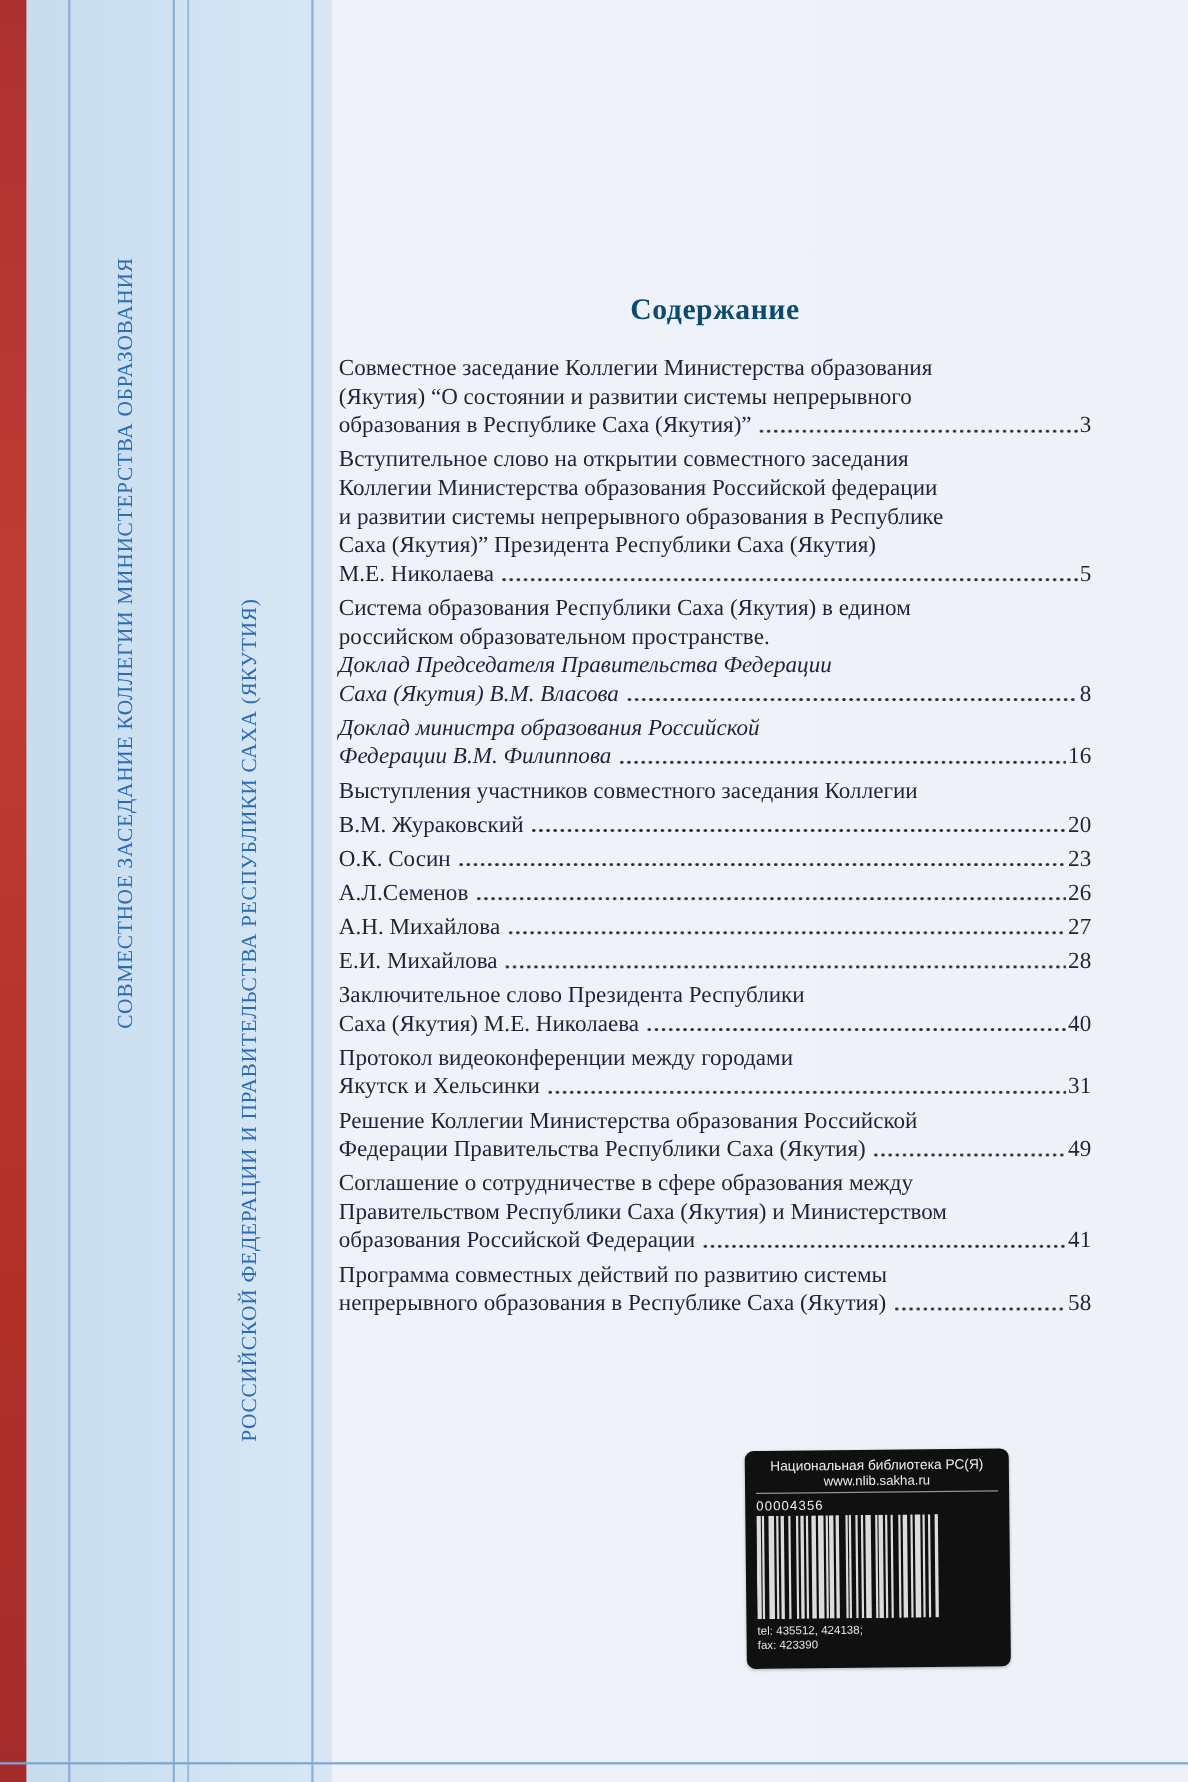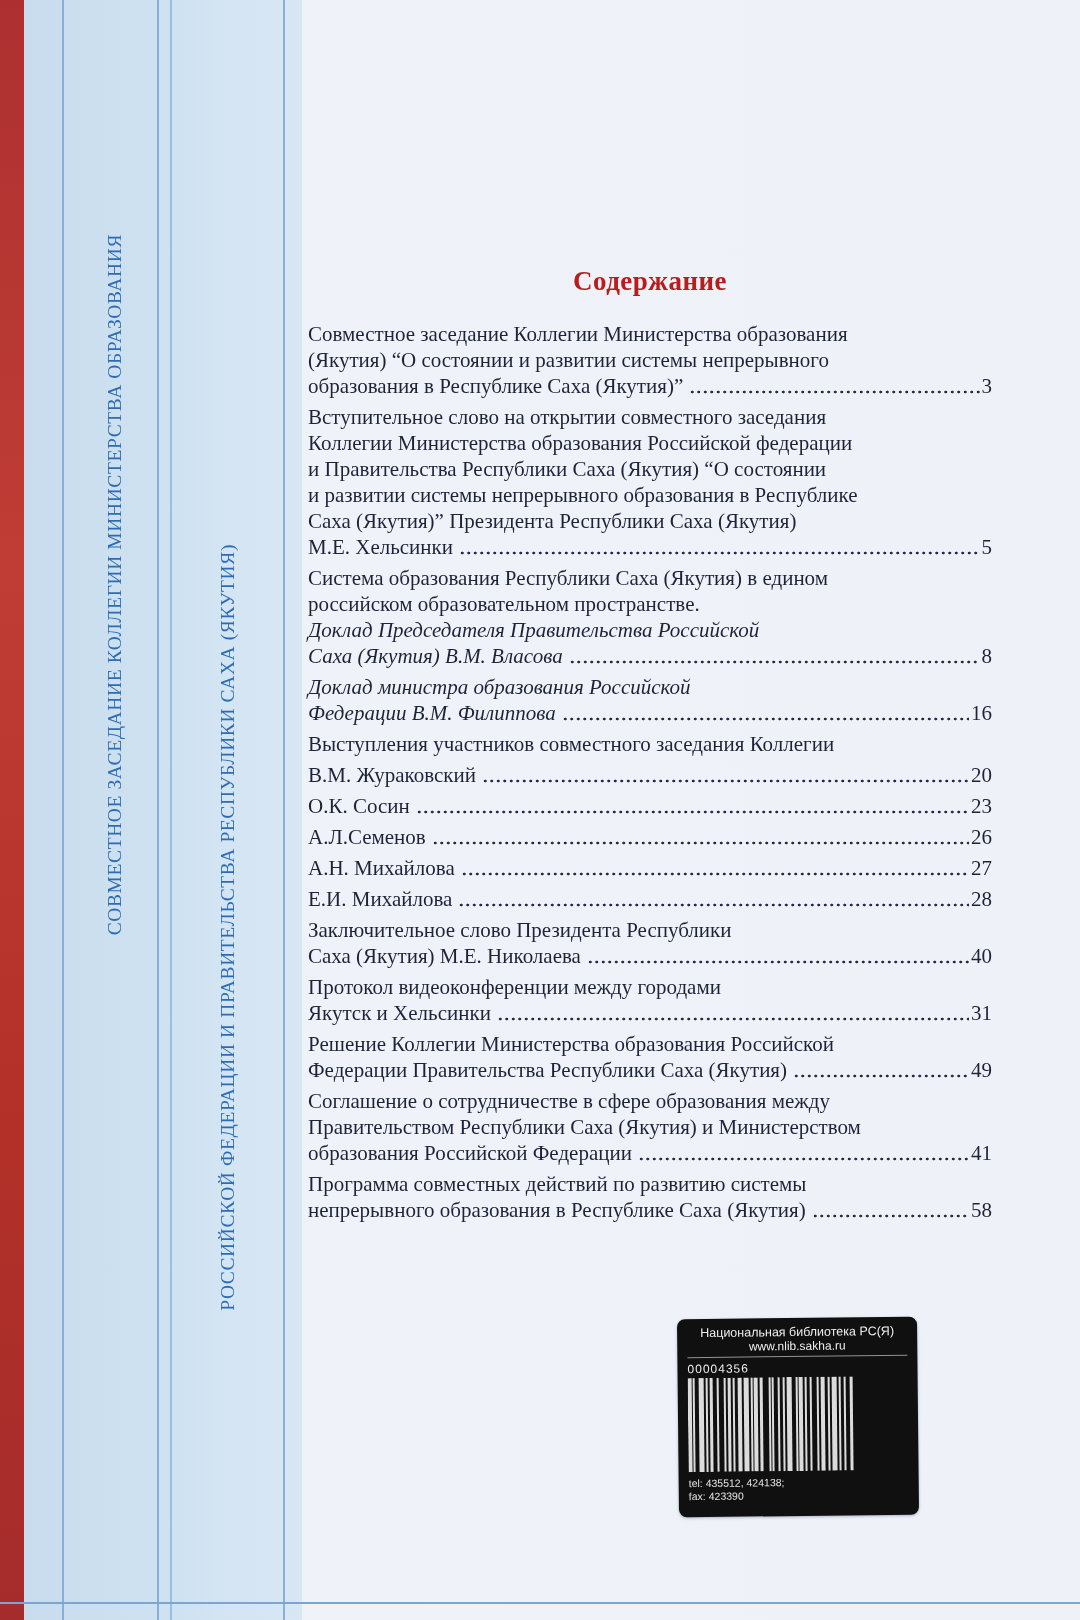--- a/index.html
+++ b/index.html
@@ -21,21 +21,21 @@
   .hrule-bottom { position:absolute; left:0; top:1602px; width:1080px; height:2px; background:#7ba6d0; }
 
   .vtext-band { position:absolute; display:flex; align-items:center; justify-content:center; }
   .vtext-band.b1 { left:68px; top:55px; width:94px; height:1060px; }
   .vtext-band.b2 { left:176px; top:340px; width:104px; height:1175px; }
   .vtext { writing-mode:vertical-rl; transform:rotate(180deg);
     font-size:19.5px; letter-spacing:.6px; color:#2d6cb2; white-space:nowrap;
     font-family:"Liberation Serif", serif; font-weight:500; }
 
   .content { position:absolute; left:308px; top:266px; width:684px; color:#1e2438; }
-  .title { text-align:center; font-size:27px; font-weight:bold; color:#b91c1c;
+  .title { text-align:center; font-size:27px; font-weight:bold; color:#0c4a6e;
     letter-spacing:.5px; margin:0 0 24px 0; }
   .entry { margin-bottom:5px; }
   .line { font-size:21px; line-height:26px; }
   .line.has-page { display:flex; align-items:flex-end; }
   .txt.it { font-style:italic; }
   .leader { flex:1 1 auto; height:8px; margin:0 2px 4px 6px;
     background-image:radial-gradient(circle,#242c44 1.35px,transparent 1.6px);
     background-size:6.5px 6px; background-repeat:repeat-x; background-position:left bottom; }
   .pg { flex:0 0 auto; }
 
@@ -79,33 +79,32 @@
         <div class="line"><span class="txt">(Якутия) “О состоянии и развитии системы непрерывного</span></div>
         <div class="line has-page">
           <span class="txt">образования в Республике Саха (Якутия)”</span>
           <span class="leader"></span>
           <span class="pg">3</span>
         </div>
       </div>
       <div class="entry">
         <div class="line"><span class="txt">Вступительное слово на открытии совместного заседания</span></div>
         <div class="line"><span class="txt">Коллегии Министерства образования Российской федерации</span></div>
-        <div class="line"><span class="txt">и Правительства Республики Саха (Якутия) “О состоянии</span></div>
         <div class="line"><span class="txt">и развитии системы непрерывного образования в Республике</span></div>
         <div class="line"><span class="txt">Саха (Якутия)” Президента Республики Саха (Якутия)</span></div>
         <div class="line has-page">
-          <span class="txt">М.Е. Хельсинки</span>
+          <span class="txt">М.Е. Николаева</span>
           <span class="leader"></span>
           <span class="pg">5</span>
         </div>
       </div>
       <div class="entry">
         <div class="line"><span class="txt">Система образования Республики Саха (Якутия) в едином</span></div>
         <div class="line"><span class="txt">российском образовательном пространстве.</span></div>
-        <div class="line"><span class="txt it">Доклад Председателя Правительства Российской</span></div>
+        <div class="line"><span class="txt it">Доклад Председателя Правительства Федерации</span></div>
         <div class="line has-page">
           <span class="txt it">Саха (Якутия) В.М. Власова</span>
           <span class="leader"></span>
           <span class="pg">8</span>
         </div>
       </div>
       <div class="entry">
         <div class="line"><span class="txt it">Доклад министра образования Российской</span></div>
         <div class="line has-page">
           <span class="txt it">Федерации В.М. Филиппова</span>

